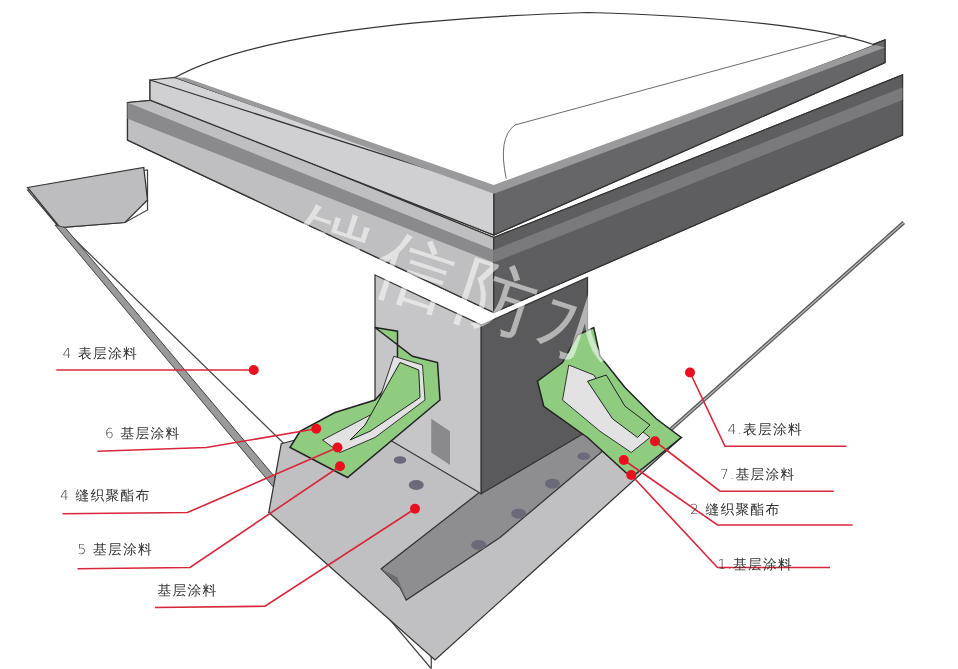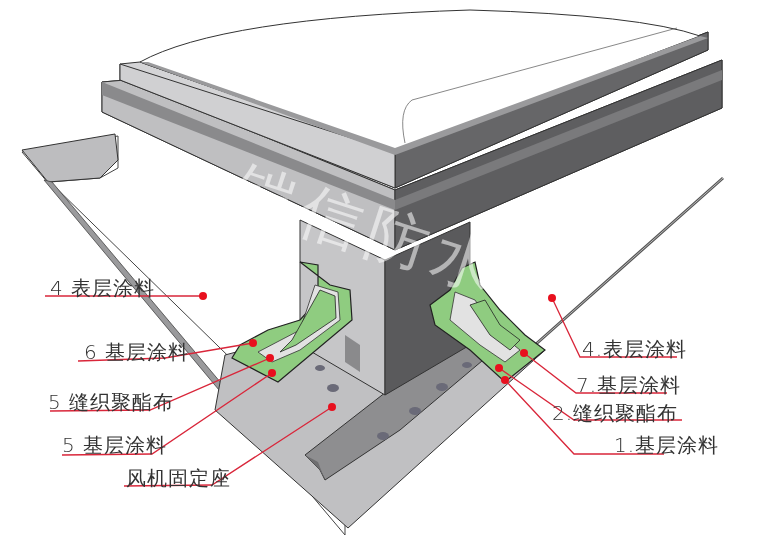--- a/index.html
+++ b/index.html
@@ -1,19 +1,19 @@
 <!DOCTYPE html>
 <html><head>
 <meta charset="utf-8">
 <style>
   html, body { margin:0; padding:0; background:#ffffff; }
   body { width:766px; height:535px; position:relative; overflow:hidden;
          font-family:"DejaVu Sans", sans-serif; }
   svg { position:absolute; left:0; top:0; }
-  .lbl { position:absolute; font-family:"DejaVu Sans", sans-serif; font-size:20px;
+  .lbl { position:absolute; font-family:"DejaVu Sans", sans-serif; font-size:11px;
          color:#333333; white-space:nowrap; letter-spacing:1px; font-weight:300; }
   .watermark { position:absolute; font-family:"DejaVu Sans", sans-serif; font-size:62px;
          color:rgba(255,255,255,0.55); transform:rotate(18deg); left:228px; top:188px;
          letter-spacing:8px; white-space:nowrap; pointer-events:none; }
 </style>
 </head>
 <body>
 
 <svg width="766" height="535" viewBox="0 0 766 535">
 
@@ -100,20 +100,20 @@
     <circle cx="524" cy="353" r="4"></circle>
     <circle cx="499" cy="368" r="4"></circle>
     <circle cx="505" cy="380" r="4"></circle>
   </g>
 </svg>
 
 <div class="watermark">铠信防水</div>
 
 <div class="lbl" style="left:50px; top:275px;">4 表层涂料</div>
 <div class="lbl" style="left:84px; top:339px;">6 基层涂料</div>
-<div class="lbl" style="left:48px; top:389px;">5 缝织聚酯布</div>
+<div class="lbl" style="left:48px; top:389px;">4 缝织聚酯布</div>
 <div class="lbl" style="left:62px; top:432px;">5 基层涂料</div>
-<div class="lbl" style="left:126px; top:465px;">风机固定座</div>
+<div class="lbl" style="left:126px; top:465px;">基层涂料</div>
 
 <div class="lbl" style="left:582px; top:336px;text-align:right;">4.表层涂料</div>
 <div class="lbl" style="left:576px; top:372px;">7.基层涂料</div>
 <div class="lbl" style="left:552px; top:400px;">2.缝织聚酯布</div>
-<div class="lbl" style="left:574px; top:432px;margin-left:40px;">1.基层涂料</div>
+<div class="lbl" style="left:574px; top:444px;">1.基层涂料</div>
 
 </body></html>

